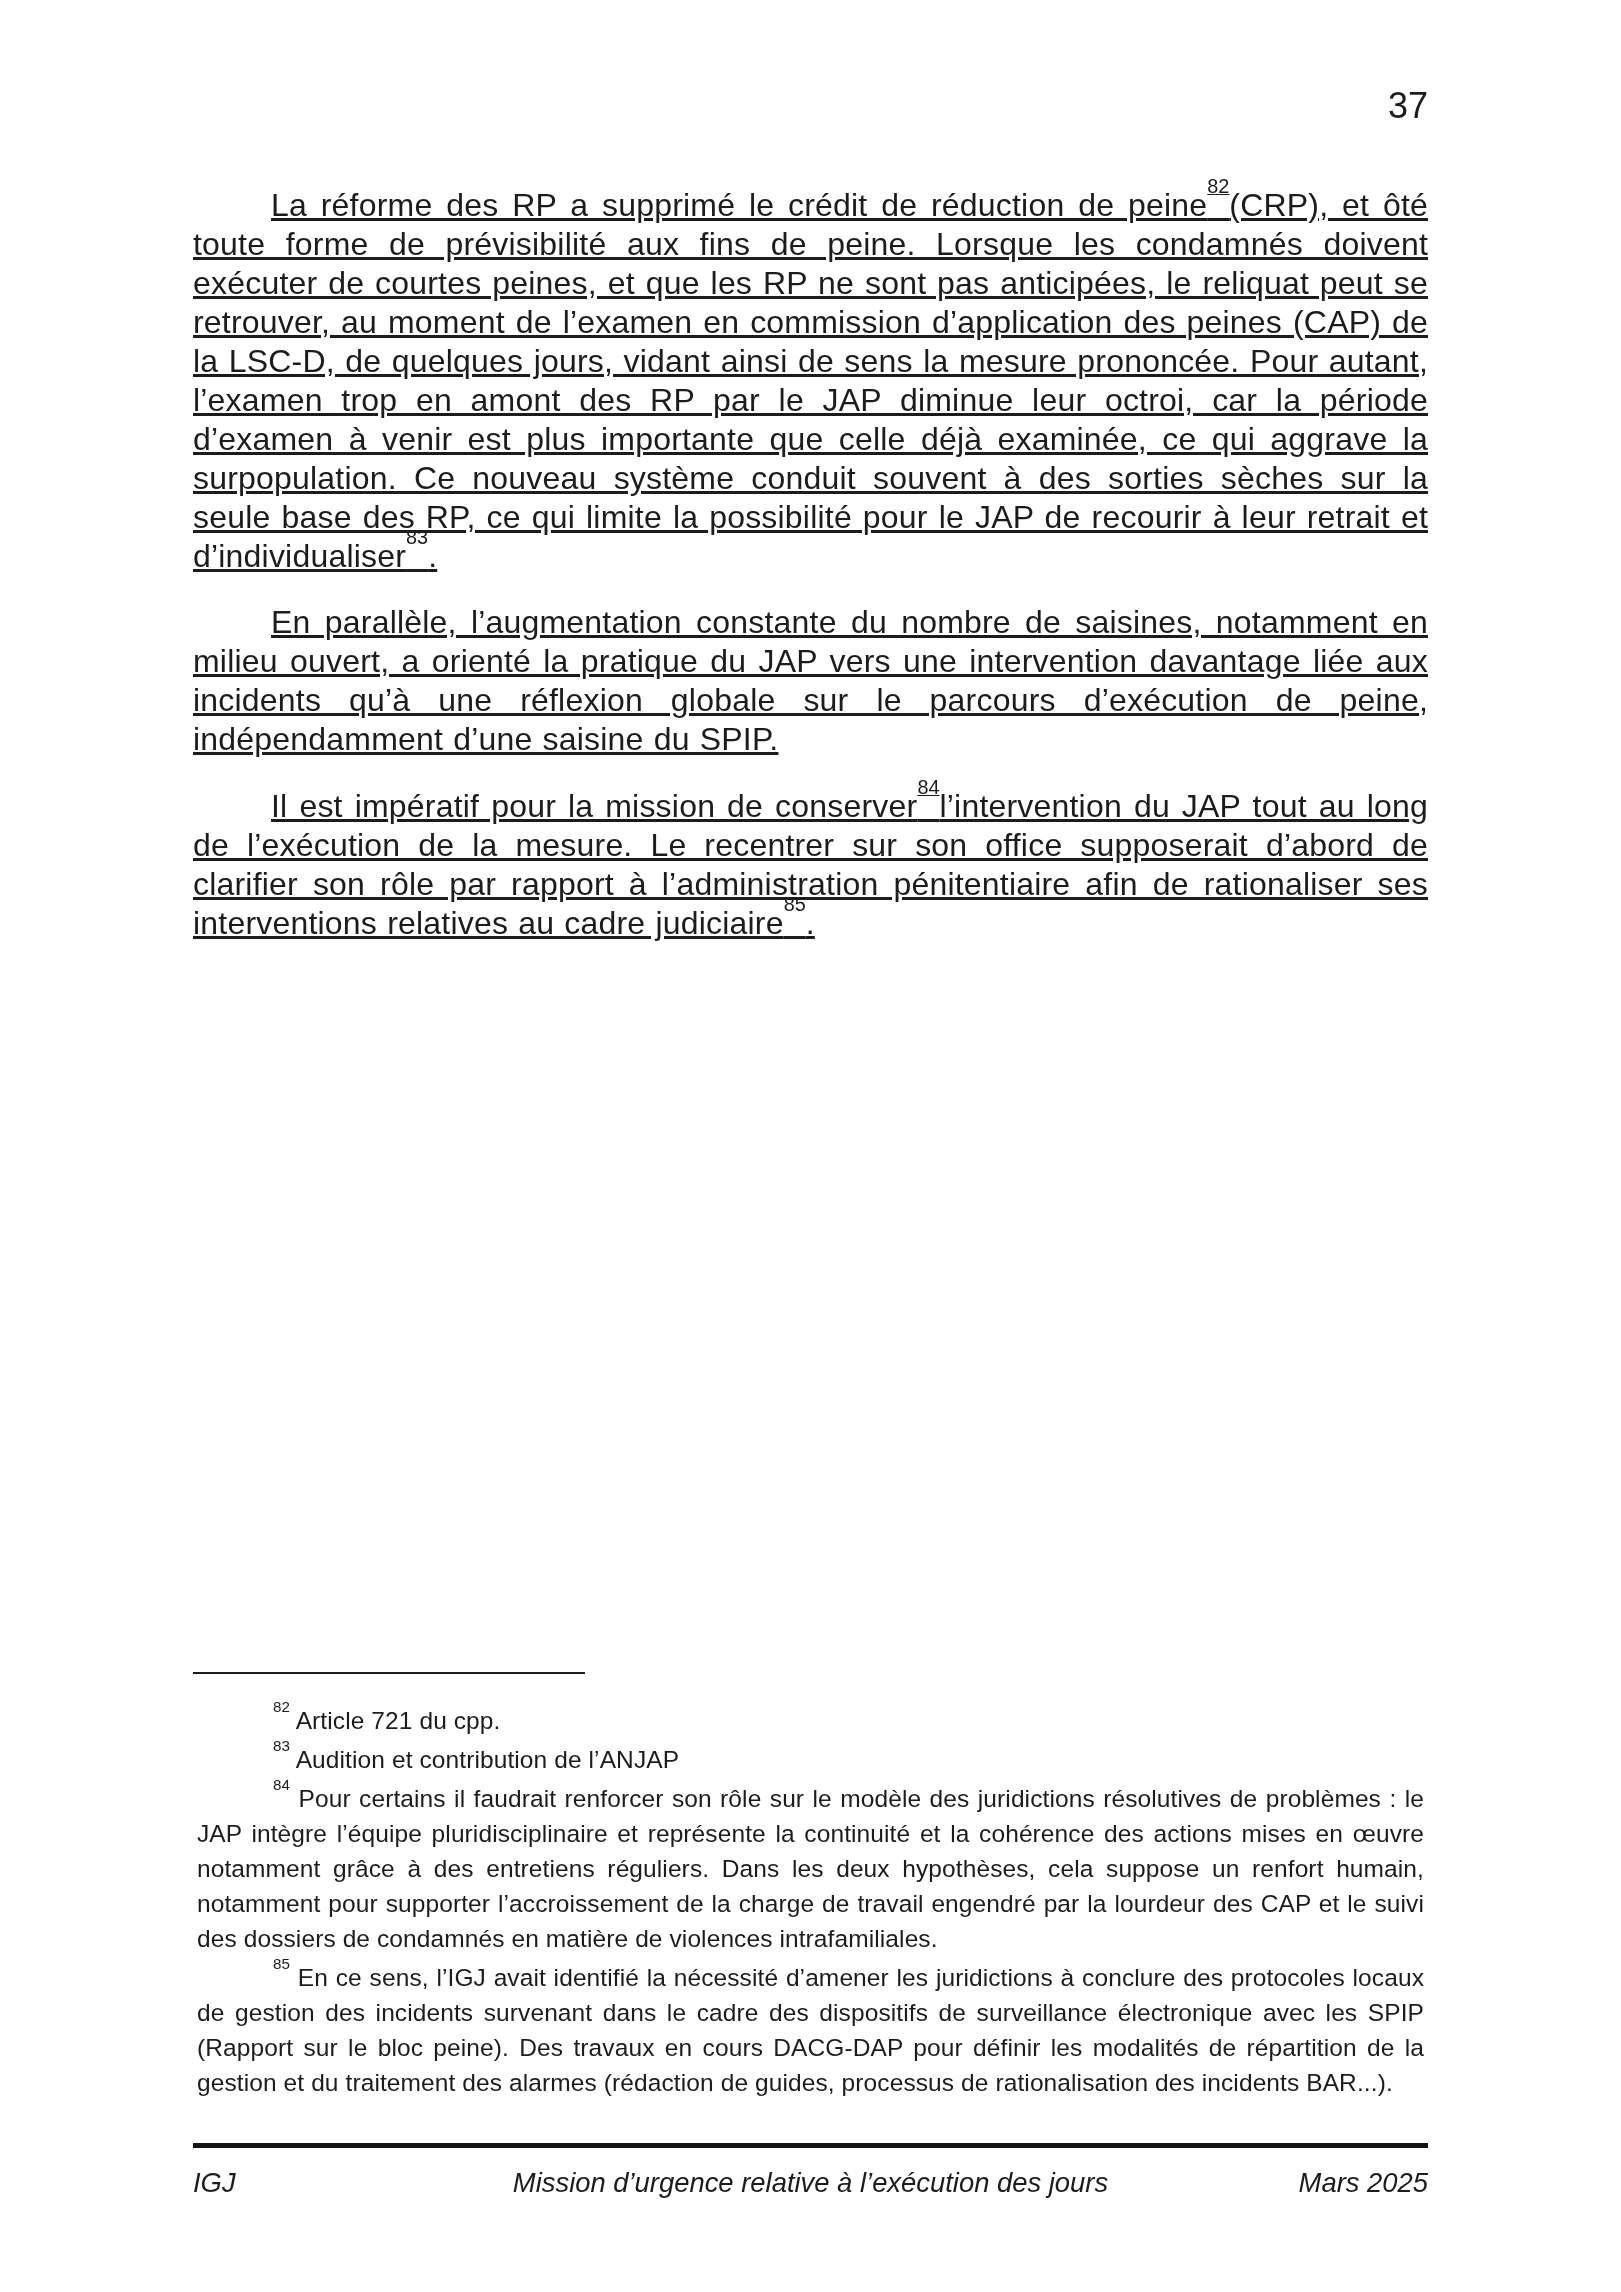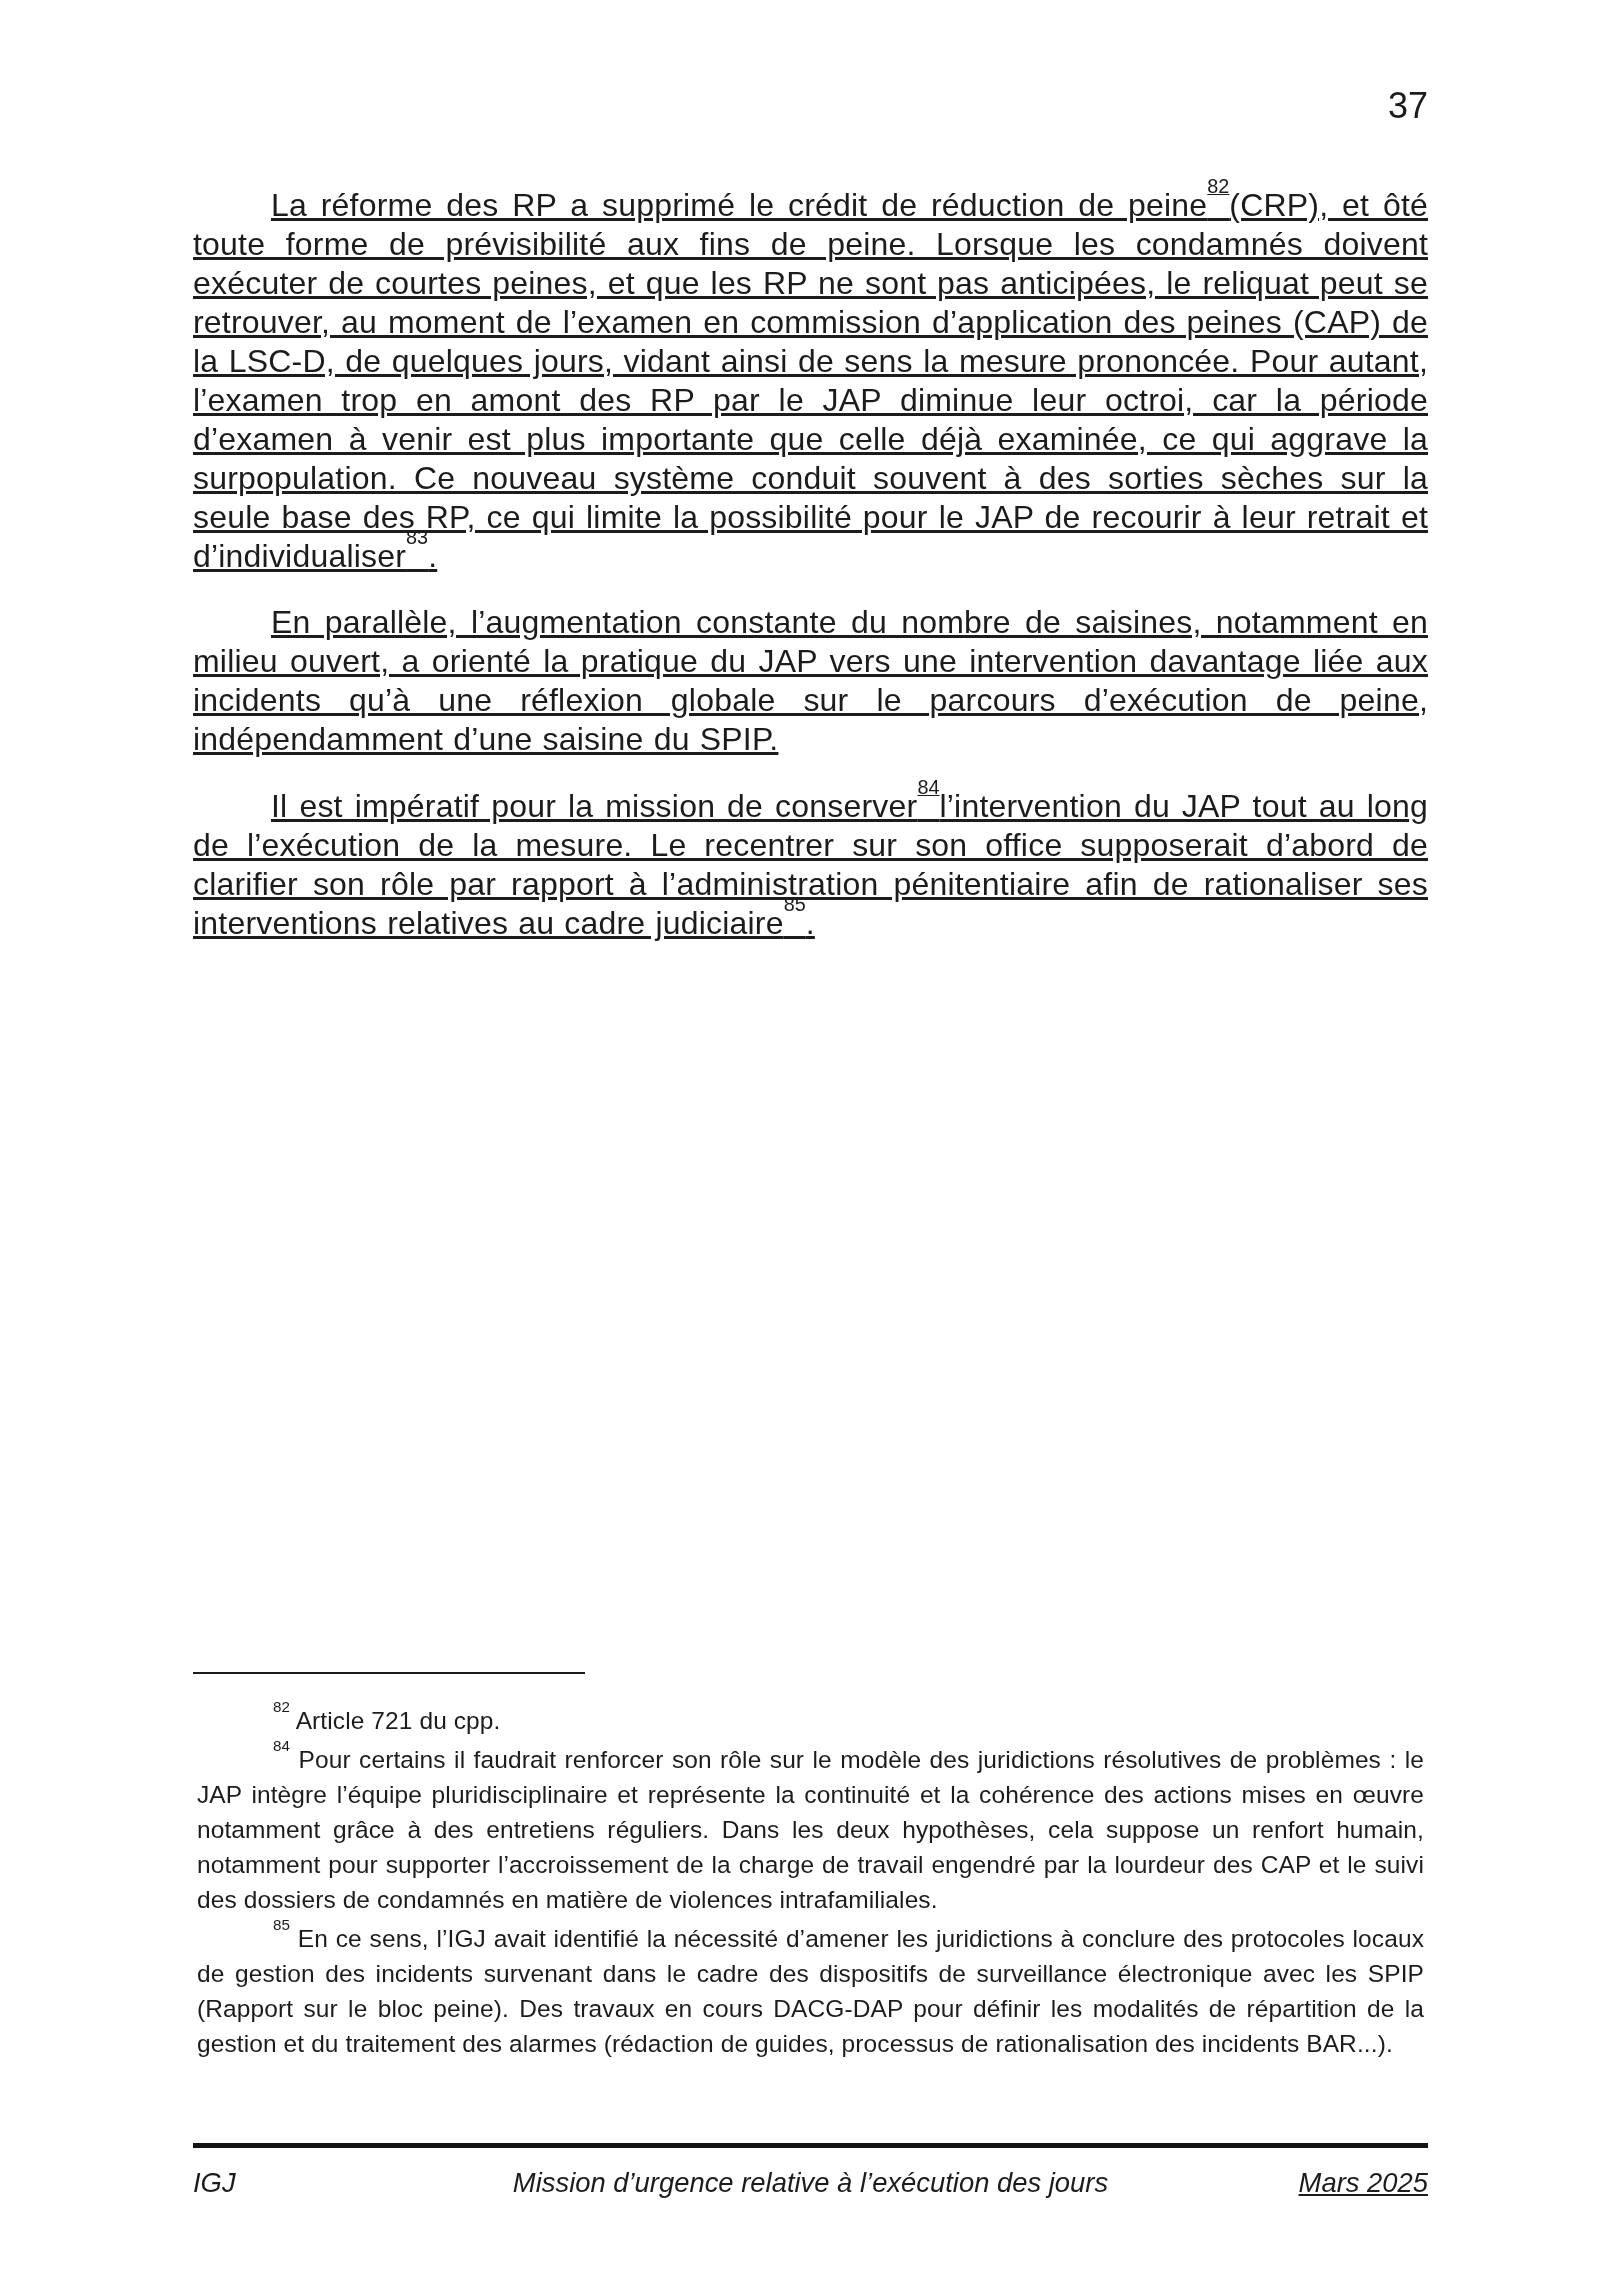--- a/index.html
+++ b/index.html
@@ -84,21 +84,21 @@
     border-top: 5.9px solid #141414;
     padding-top: 17.6px;
     display: flex;
     align-items: baseline;
     font-style: italic;
     font-size: 27.4px;
     line-height: 33px;
   }
   .footer-left  { width: 235px; text-align: left; }
   .footer-center { flex: 1; text-align: center; }
-  .footer-right { width: 235px; text-align: right; text-decoration: underline; }
+  .footer-right { width: 235px; text-align: right; }
 </style>
 </head>
 <body>
 
 <div class="page">
 
   <div class="page-number">37</div>
 
   <div class="body-text">
 
@@ -108,20 +108,21 @@
 
     <p class="body-para"><span>Il est impératif pour la mission de conserver</span><sup class="fnref underlined">84</sup><span>l’intervention du JAP tout au long de l’exécution de la mesure. Le recentrer sur son office supposerait d’abord de clarifier son rôle par rapport à l’administration pénitentiaire afin de rationaliser ses interventions relatives au cadre judiciaire</span><sup class="fnref">85</sup><span>.</span></p>
 
   </div>
 
   <div class="footnotes">
     <div class="fn-separator"></div>
 
     <p class="footnote"><sup class="fn-num">82</sup> <span>Article 721 du cpp.</span></p>
 
+    <p class="footnote"><sup class="fn-num">83</sup> <span>Audition et contribution de l’ANJAP</span></p>
 
     <p class="footnote"><sup class="fn-num">84</sup> <span>Pour certains il faudrait renforcer son rôle sur le modèle des juridictions résolutives de problèmes : le JAP intègre l’équipe pluridisciplinaire et représente la continuité et la cohérence des actions mises en œuvre notamment grâce à des entretiens réguliers. Dans les deux hypothèses, cela suppose un renfort humain, notamment pour supporter l’accroissement de la charge de travail engendré par la lourdeur des CAP et le suivi des dossiers de condamnés en matière de violences intrafamiliales.</span></p>
 
     <p class="footnote"><sup class="fn-num">85</sup> <span>En ce sens, l’IGJ avait identifié la nécessité d’amener les juridictions à conclure des protocoles locaux de gestion des incidents survenant dans le cadre des dispositifs de surveillance électronique avec les SPIP (Rapport sur le bloc peine). Des travaux en cours DACG-DAP pour définir les modalités de répartition de la gestion et du traitement des alarmes (rédaction de guides, processus de rationalisation des incidents BAR...).</span></p>
   </div>
 
   <div class="footer">
     <span class="footer-left">IGJ</span>
     <span class="footer-center">Mission d’urgence relative à l’exécution des jours</span>
     <span class="footer-right">Mars 2025</span>

